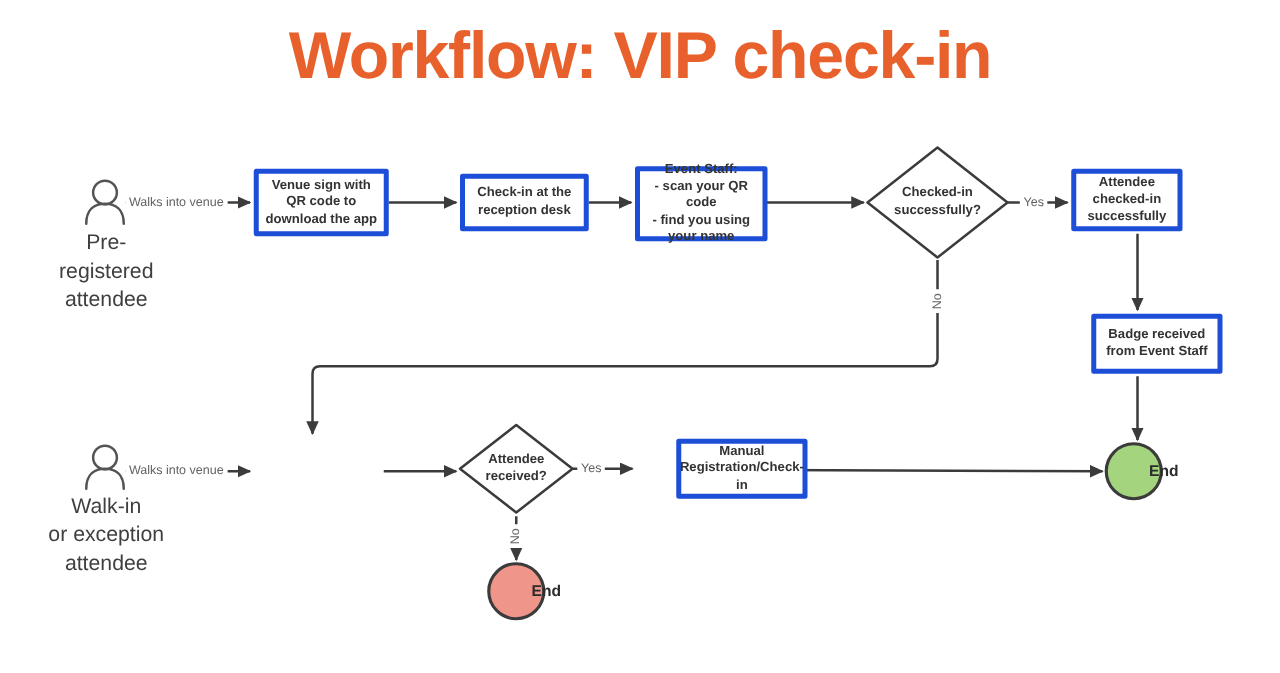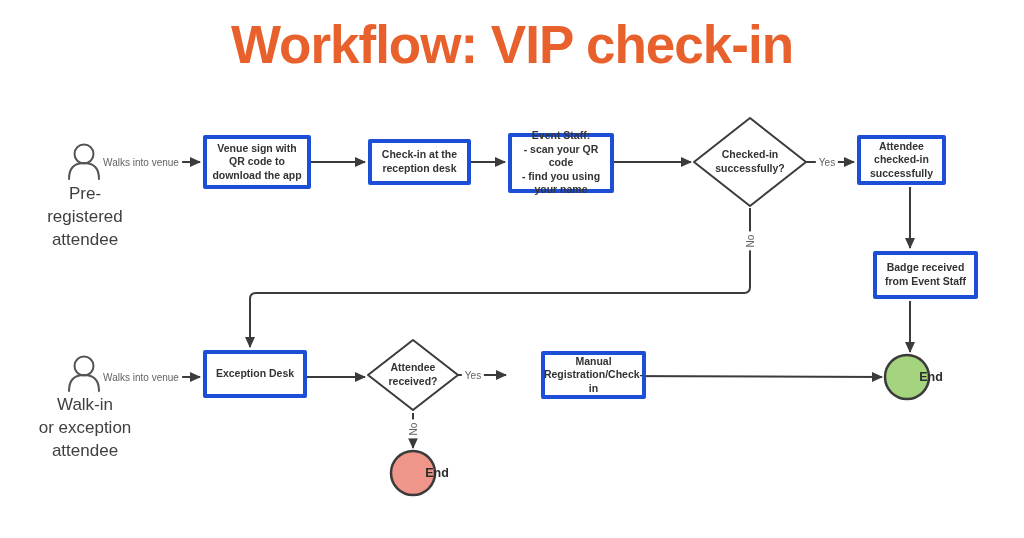--- a/index.html
+++ b/index.html
@@ -95,21 +95,20 @@
     </g>
   </svg>
 
   <div class="rect-node n-venue">Venue sign with QR code to download the app</div>
   <div class="rect-node n-reception">Check-in at the reception desk</div>
   <div class="rect-node n-staff">Event Staff:
 - scan your QR code
 - find you using your name</div>
   <div class="rect-node n-checkedin">Attendee checked-in successfully</div>
   <div class="rect-node n-badge">Badge received from Event Staff</div>
-  <div class="rect-node n-exception">Exception Desk</div>
   <div class="rect-node n-manual">Manual Registration/Check-in</div>
 
   <div class="diamond-text d1-text">Checked-in successfully?</div>
   <div class="diamond-text d2-text">Attendee received?</div>
 
   <div class="end-text end-success-text">End</div>
   <div class="end-text end-fail-text">End</div>
 
   <div class="actor-label actor-pre">Pre-registered
 attendee</div>

